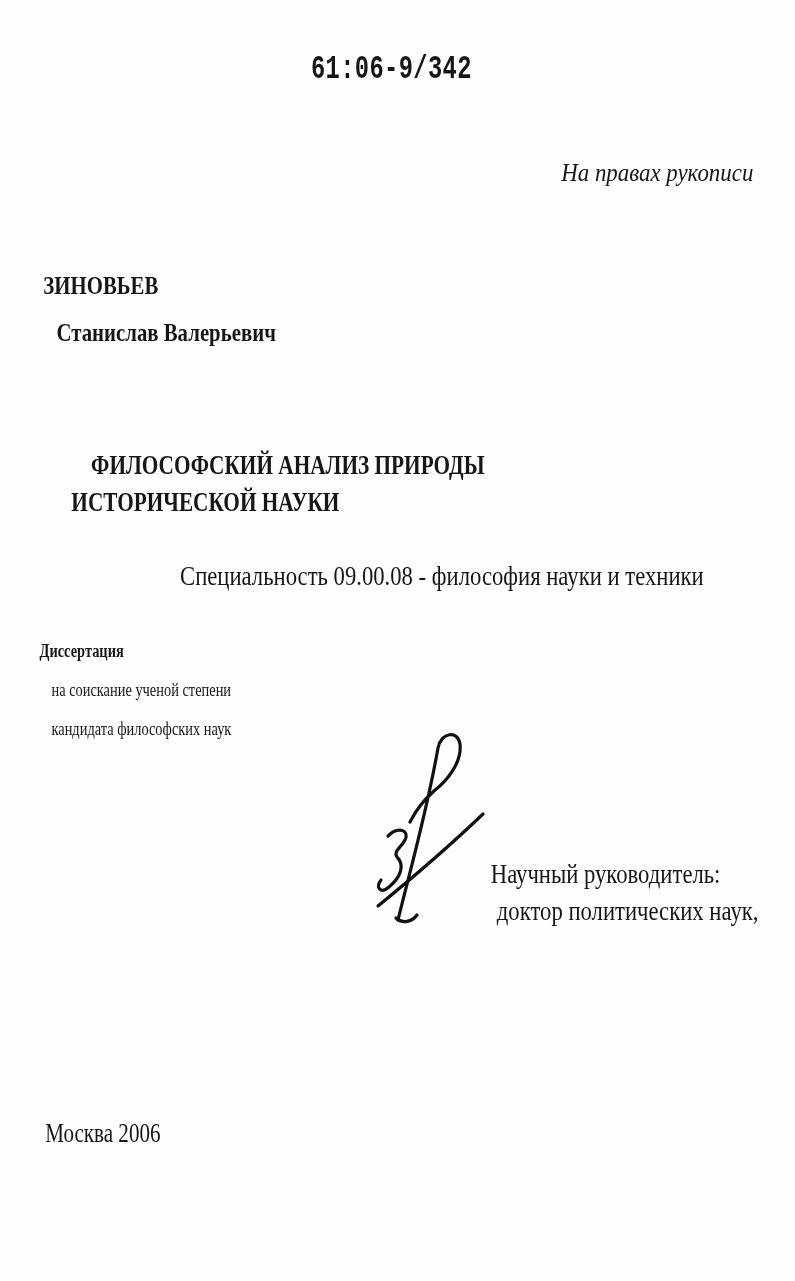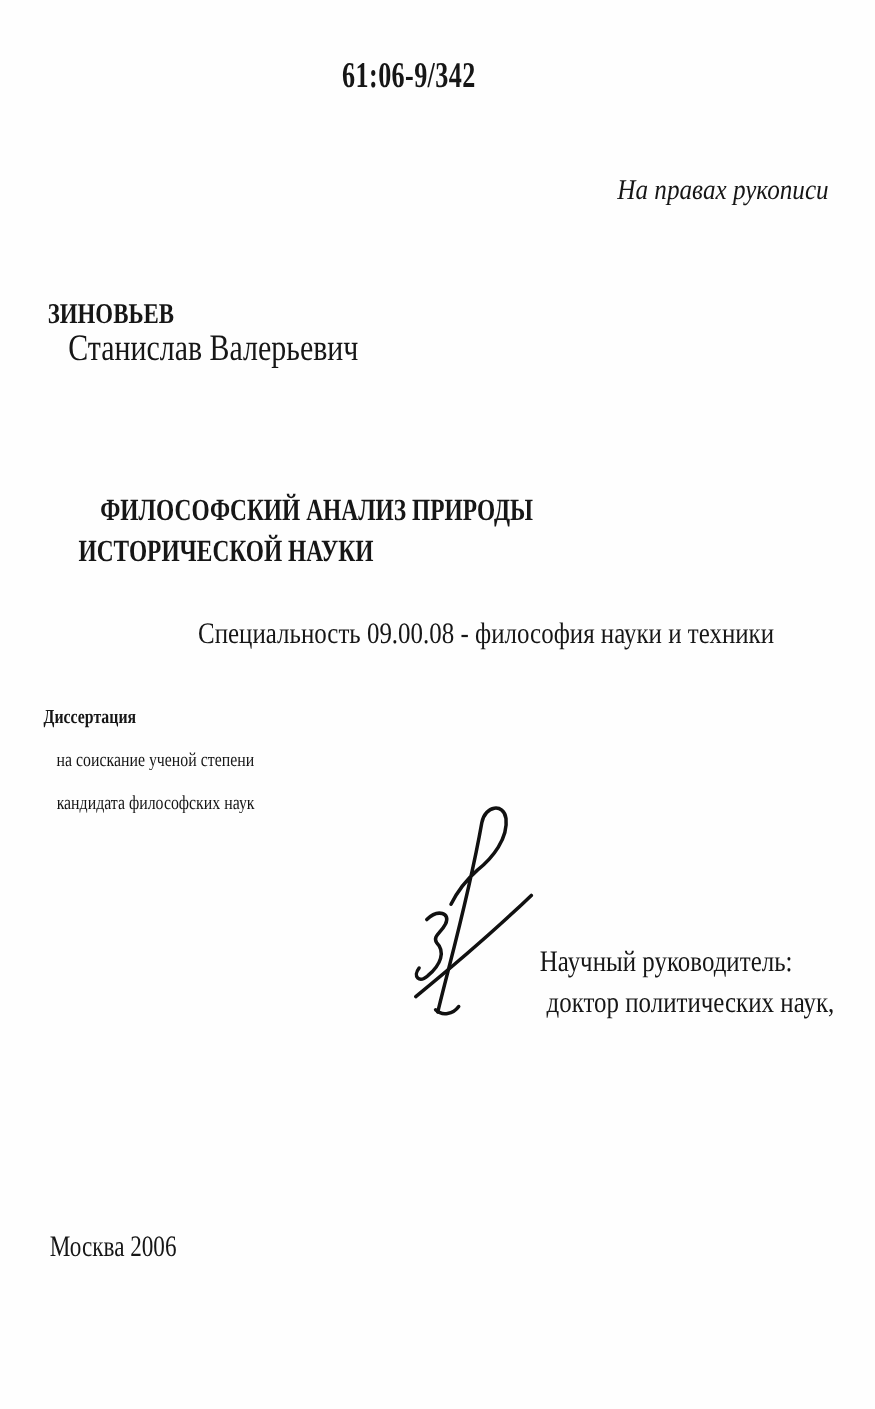--- a/index.html
+++ b/index.html
@@ -10,35 +10,35 @@
     color:#161616;
   }
   .abs{position:absolute;white-space:nowrap;}
   .sx{display:inline-block;white-space:nowrap;}
   
   .col-center{position:absolute;left:29px;width:766px;text-align:left;}
   .right-align{position:absolute;text-align:right;}
 
   .reg-number{
     left:311px;top:53px;
-    font-family:Liberation Serif, serif;
+    font-family:Liberation Mono, monospace;
     font-size:33px;font-weight:700;line-height:1;
     letter-spacing:0.5px;
   }
   .reg-number .sx{transform:scaleX(0.72);transform-origin:left center;}
 
   .manuscript-note{
     right:42px;top:160px;
     font-size:26px;font-style:italic;line-height:1;
   }
   .manuscript-note .sx{transform:scaleX(0.88);transform-origin:right center;}
 
   .author-surname{top:273px;font-size:26px;font-weight:700;line-height:1;}
   .author-surname .sx{transform:scaleX(0.8);}
-  .author-name{top:300px;font-size:34px;font-weight:400;line-height:1;}
+  .author-name{top:320px;font-size:26px;font-weight:700;line-height:1;}
   .author-name .sx{transform:scaleX(0.8);}
 
   .diss-title{top:446px;font-size:28px;font-weight:700;line-height:37px;}
   .diss-title .sx{transform:scaleX(0.76);}
 
   .specialty{left:180px;top:563px;font-size:27px;line-height:1;}
   .specialty .sx{transform:scaleX(0.84);transform-origin:left center;}
 
   .thesis-block{top:632px;font-size:18px;line-height:39px;}
   .thesis-block .sx{transform:scaleX(0.8);}

